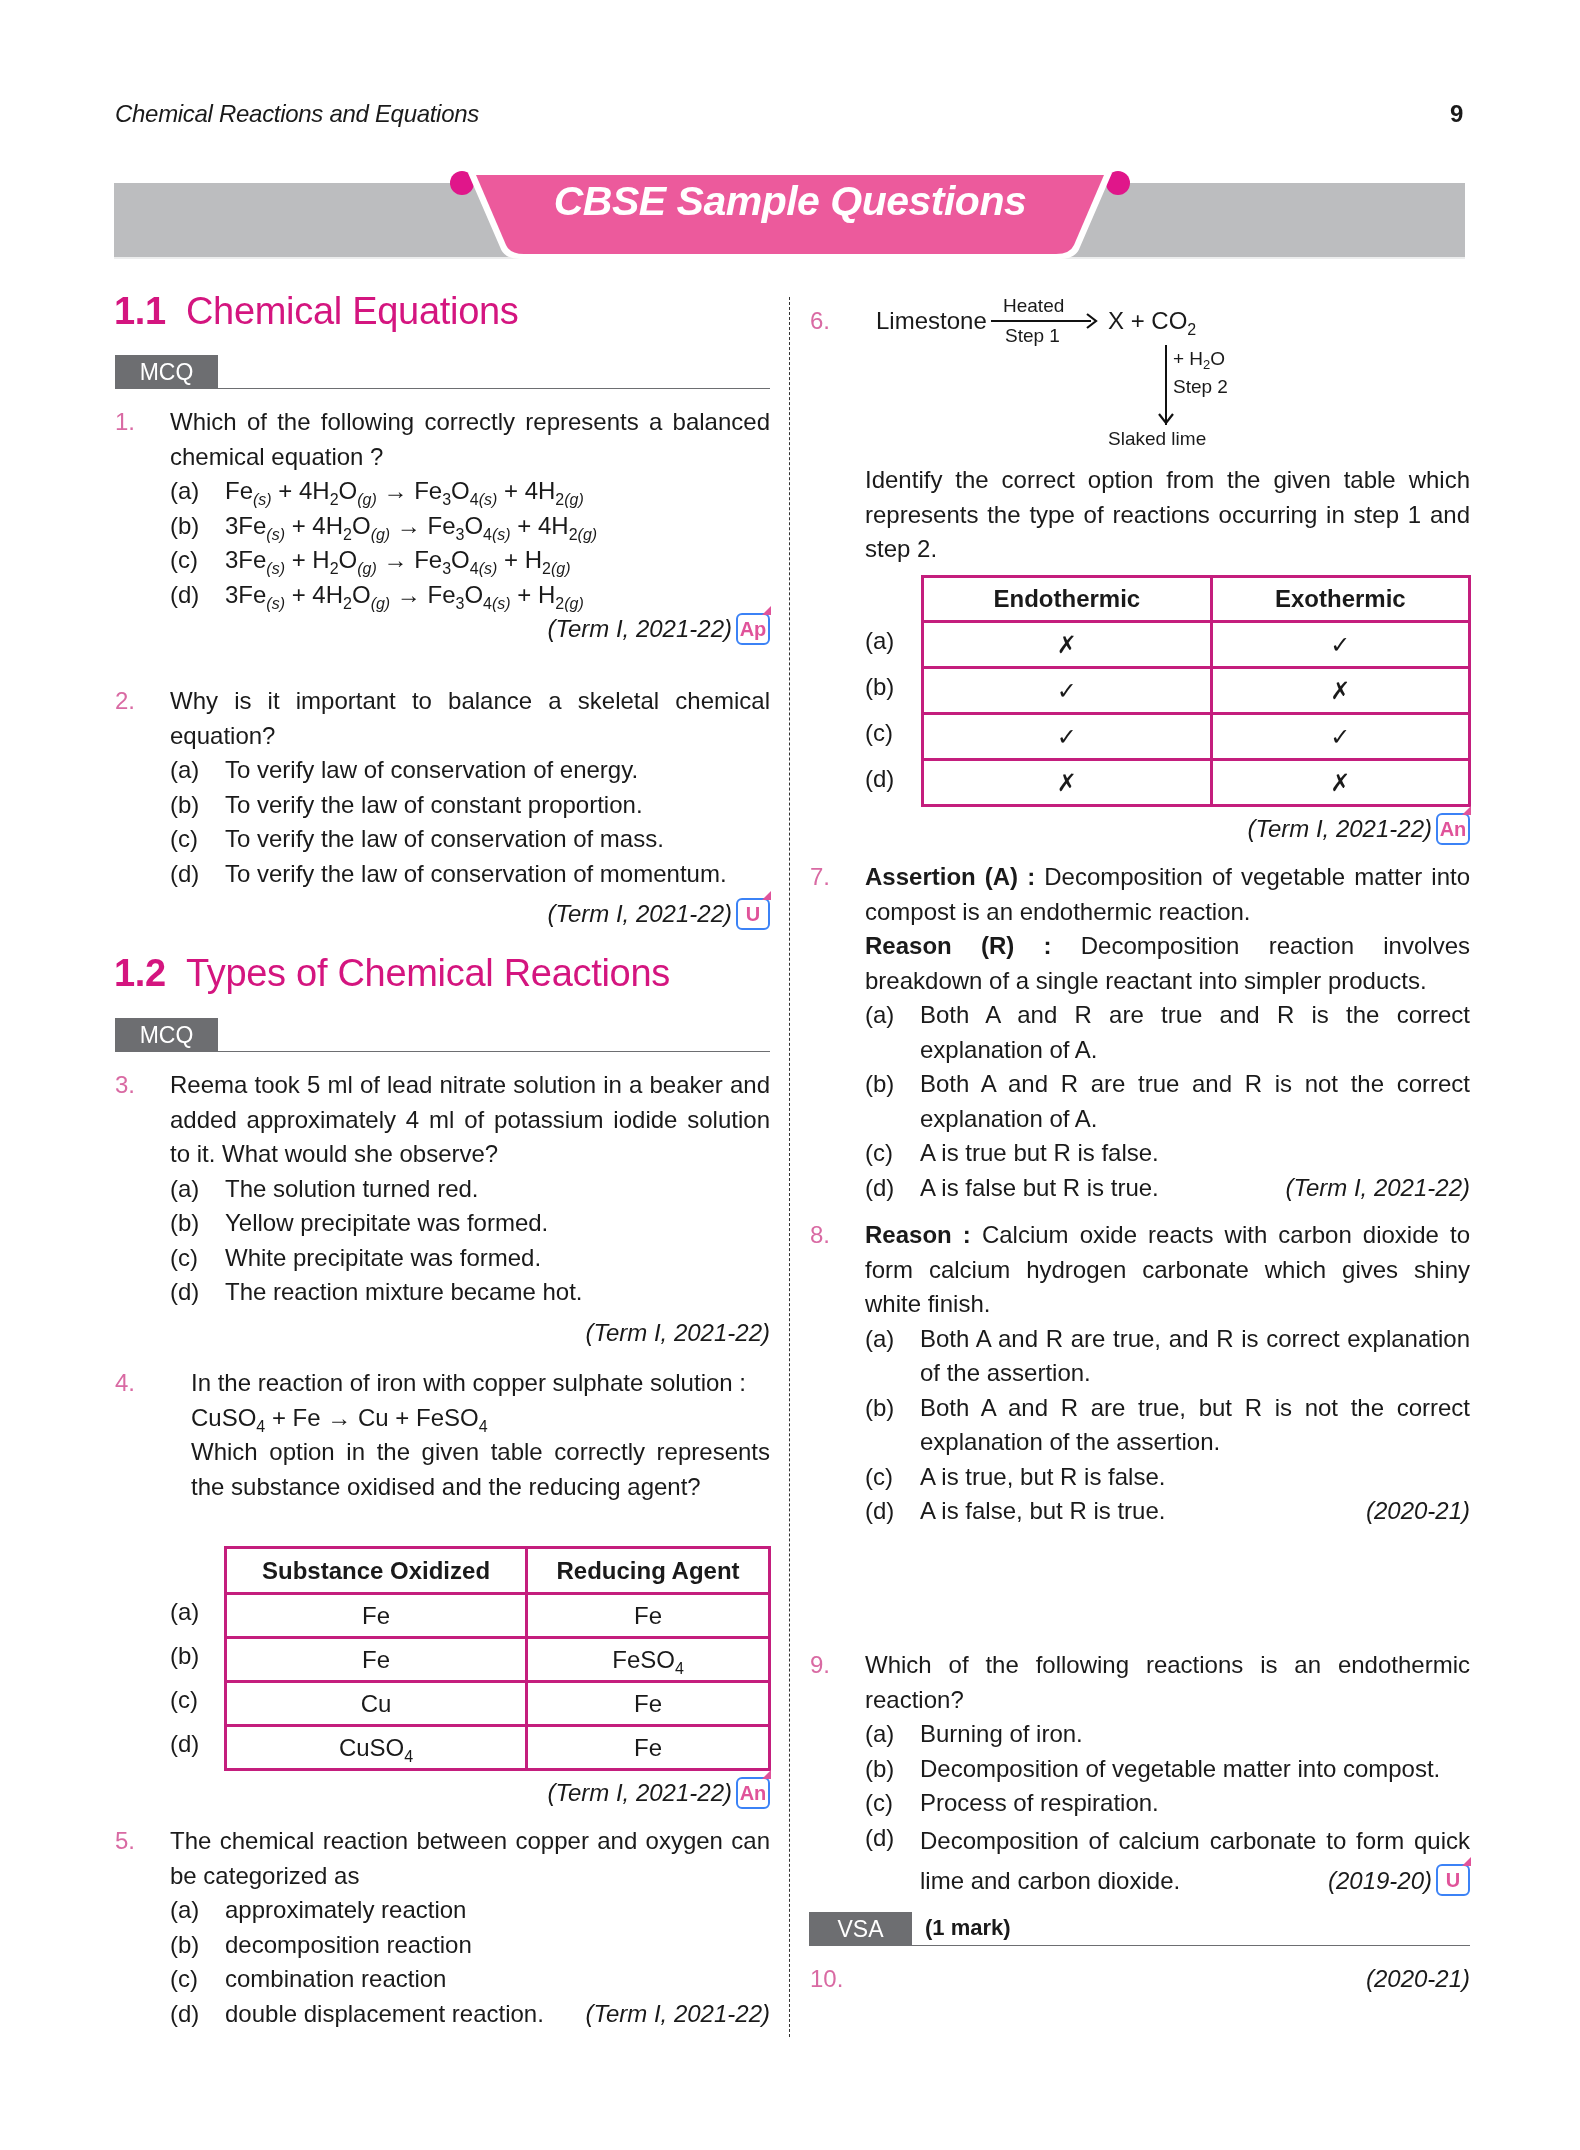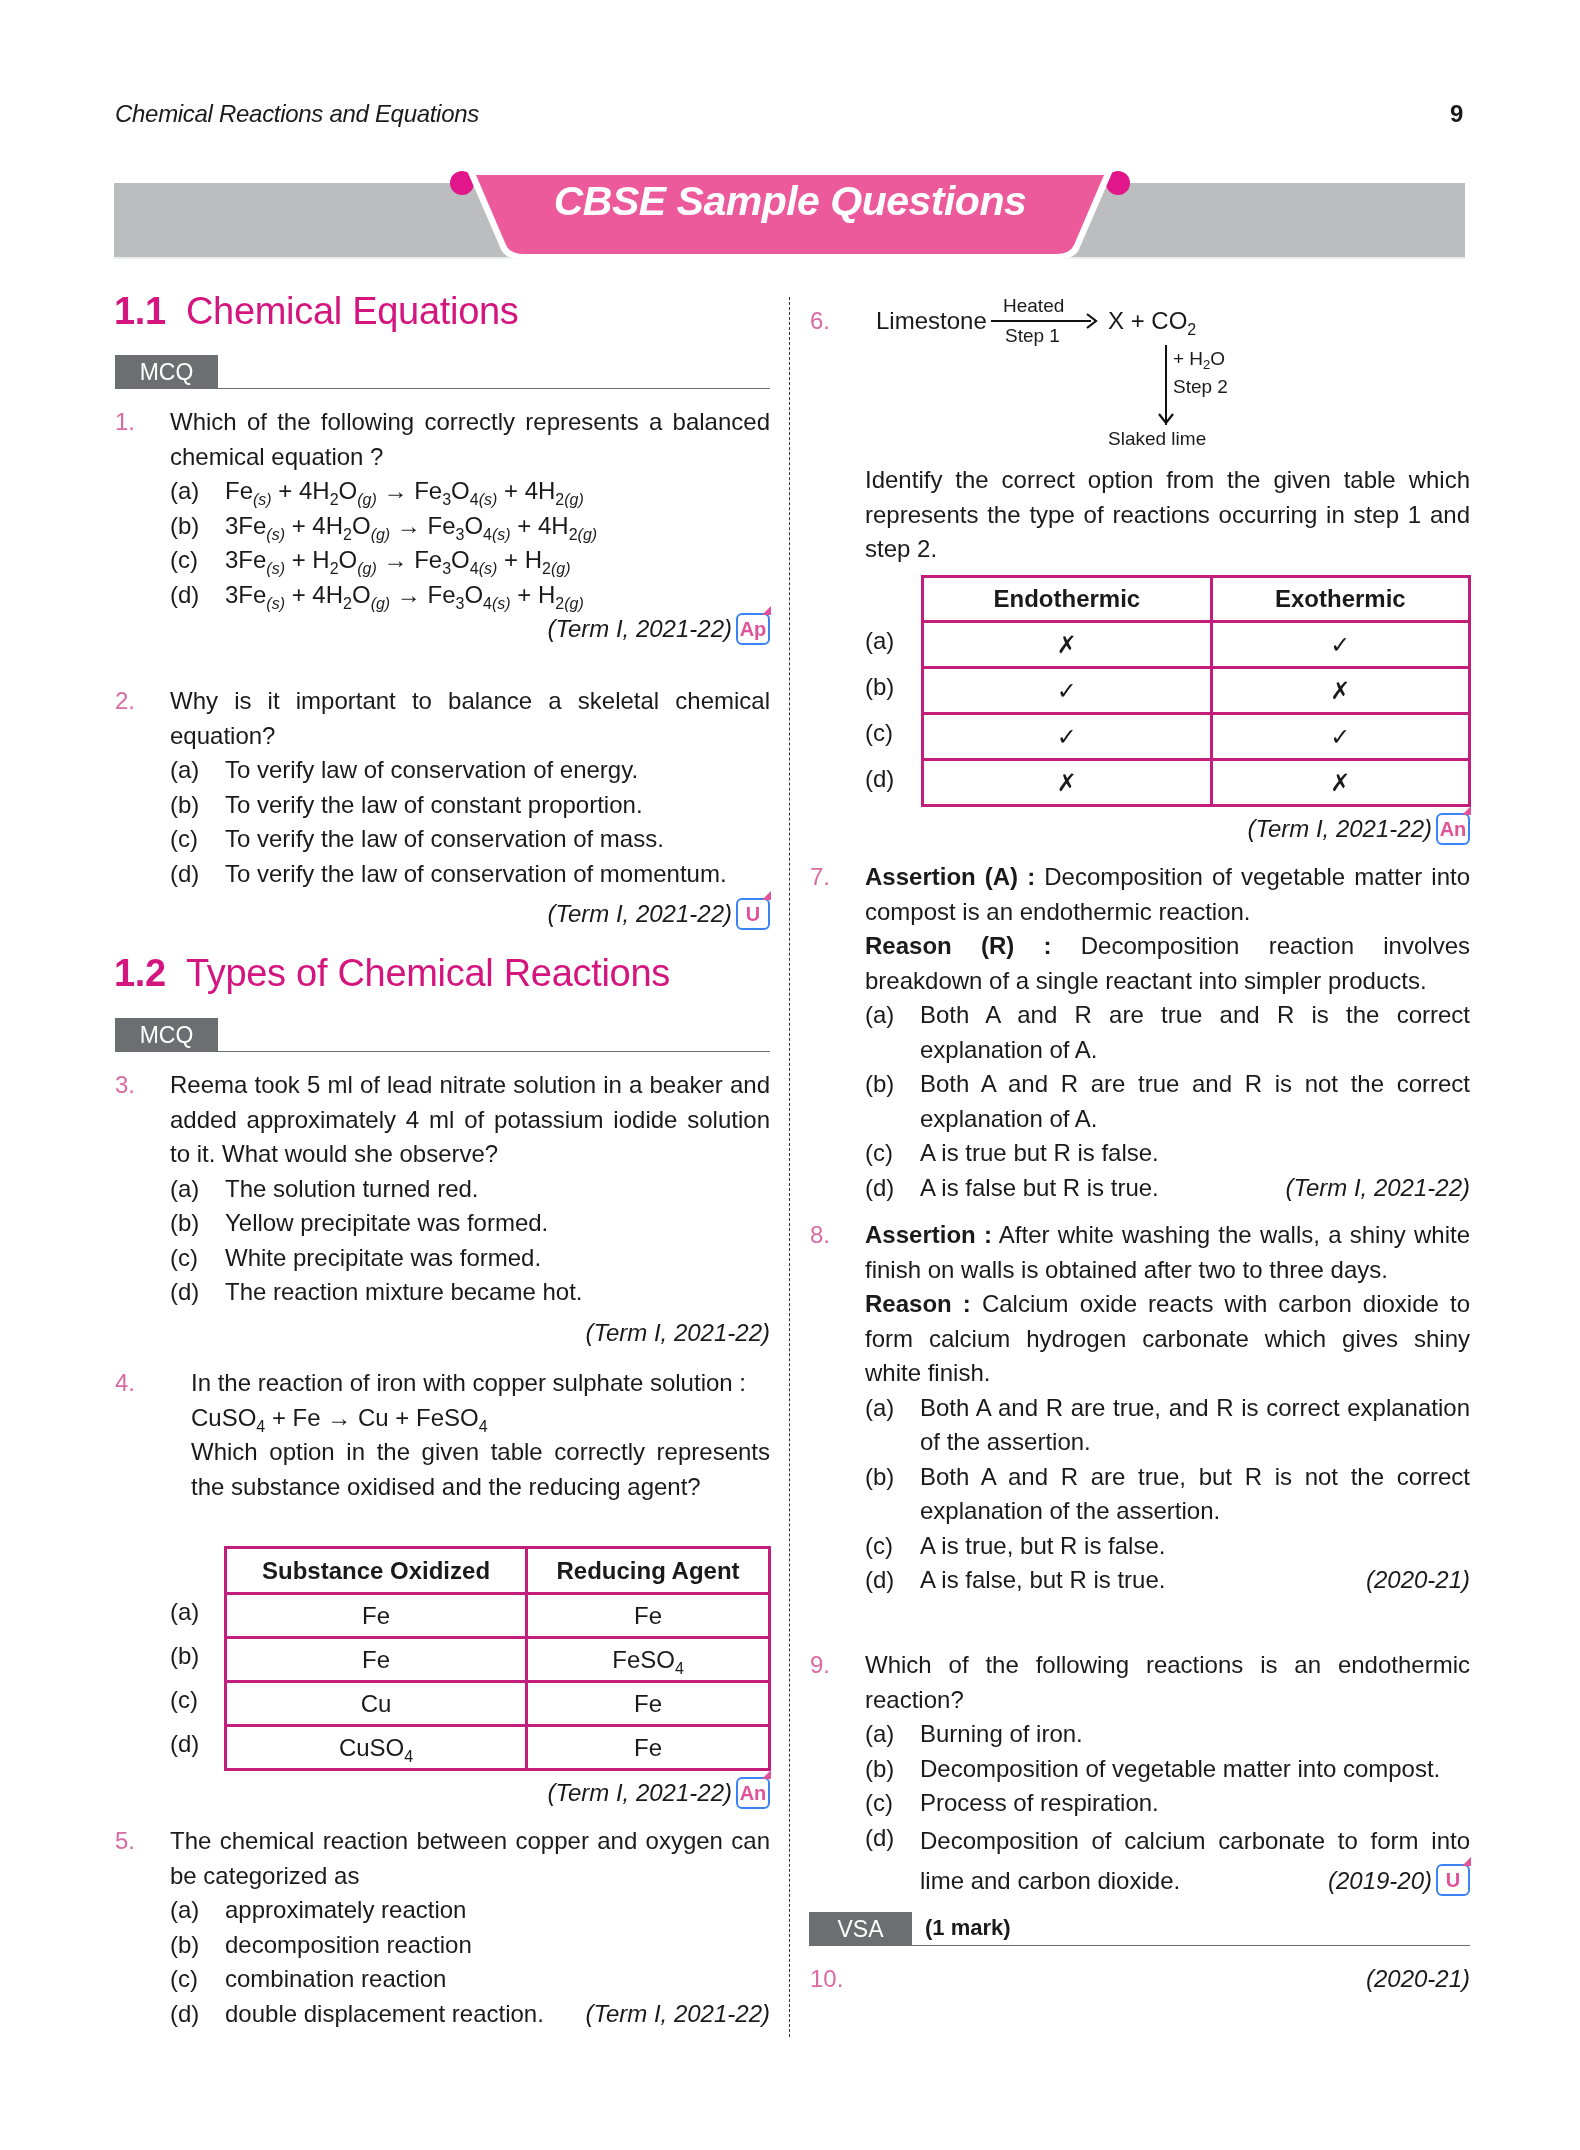--- a/index.html
+++ b/index.html
@@ -286,21 +286,20 @@
         <span class="lbl">(d)</span>
         <span style="flex:1;">A is false but R is true.</span>
         <span class="src">(Term I, 2021-22)</span>
       </div>
   </div>
 </div>
 
 <div class="abs q" style="left:810px; top:1218px; width:660px;">
   <span class="qnum" style="left:0;">8.</span>
   <div style="margin-left:55px;">
-    <div class="qtext"><span class="bold">Assertion :</span> <span>After white washing the walls, a shiny white finish on walls is obtained after two to three days.</span></div>
     <div class="qtext"><span class="bold">Reason :</span> <span>Calcium oxide reacts with carbon dioxide to form calcium hydrogen carbonate which gives shiny white finish.</span></div>
     <div class="opt">
         <span class="lbl">(a)</span>
         <span class="txt">Both A and R are true, and R is correct explanation of the assertion.</span>
       </div>
     <div class="opt">
         <span class="lbl">(b)</span>
         <span class="txt">Both A and R are true, but R is not the correct explanation of the assertion.</span>
       </div>
     <div class="opt">
@@ -326,21 +325,21 @@
     <div class="opt">
         <span class="lbl">(b)</span>
         <span class="txt">Decomposition of vegetable matter into compost.</span>
       </div>
     <div class="opt">
         <span class="lbl">(c)</span>
         <span class="txt">Process of respiration.</span>
       </div>
     <div class="opt">
         <span class="lbl">(d)</span>
-        <span class="txt" style="line-height:40px;"><span>Decomposition of calcium carbonate to form into lime and carbon dioxide.</span><span style="float:right; font-style:italic;"><span>(2019-20)</span><span class="badge">U</span></span></span>
+        <span class="txt" style="line-height:40px;"><span>Decomposition of calcium carbonate to form quick lime and carbon dioxide.</span><span style="float:right; font-style:italic;"><span>(2019-20)</span><span class="badge">U</span></span></span>
       </div>
   </div>
 </div>
 
 <div class="abs tag" style="left:809px; top:1912px; width:103px;">VSA</div>
 <div class="abs tag-extra" style="left:925px; top:1915px;">(1 mark)</div>
 <div class="abs tag-line" style="left:912px; top:1945px; width:558px;"></div>
 
 <div class="abs q" style="left:810px; top:1962px; width:660px;">
   <span class="qnum" style="left:0;">10.</span>

